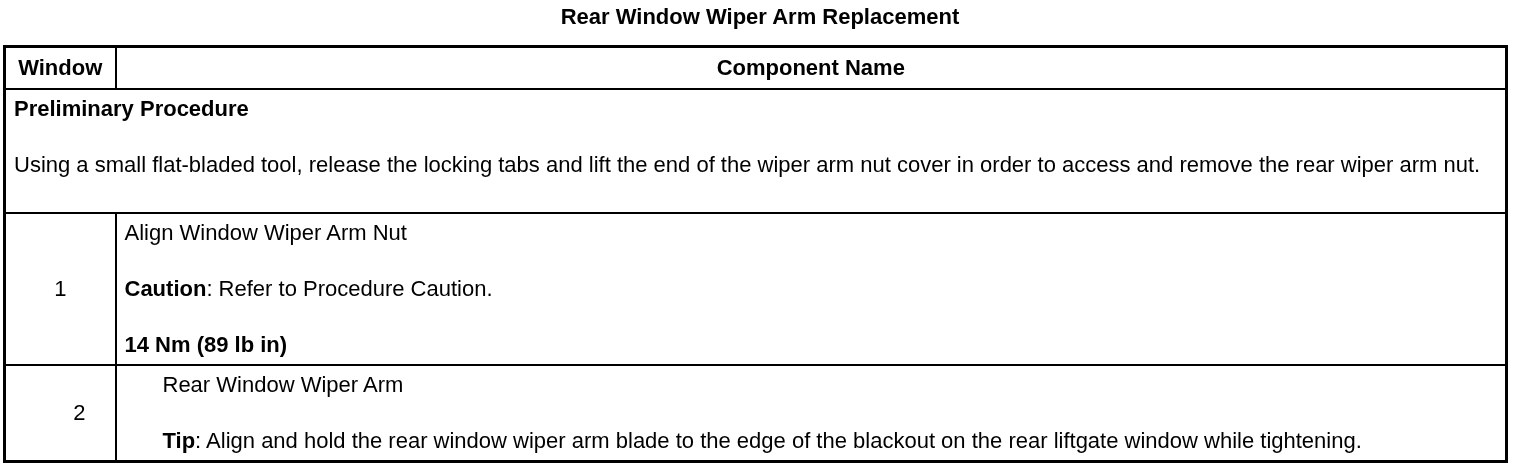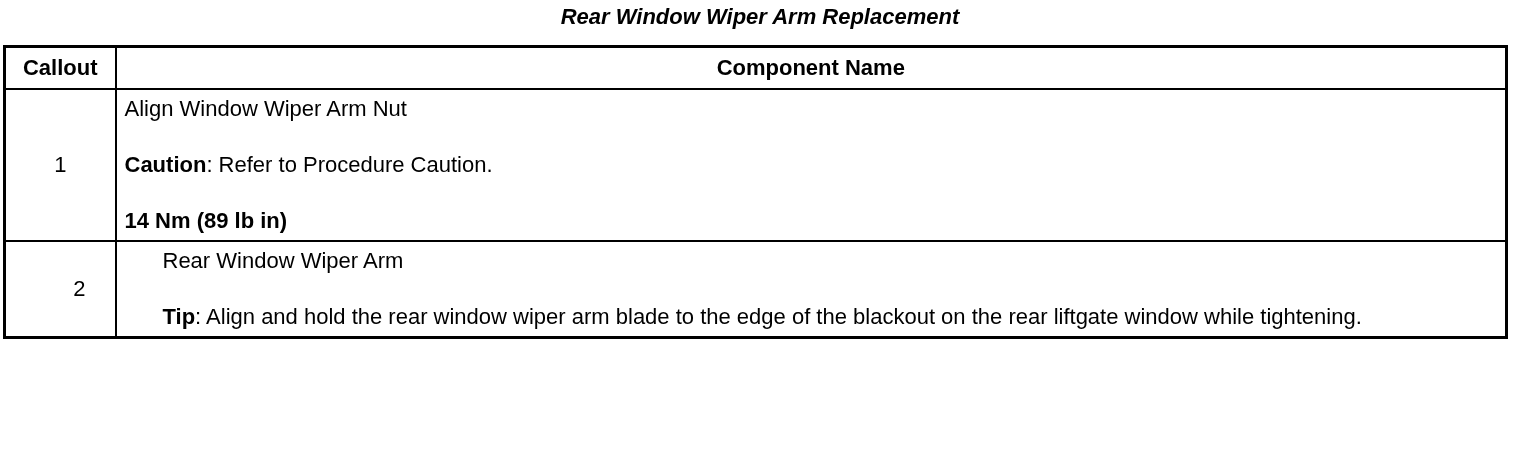--- a/index.html
+++ b/index.html
@@ -13,21 +13,20 @@
     font-size: 22px;
     line-height: 28px;
     overflow: hidden;
   }
   .page-title {
     text-align: center;
     font-weight: bold;
     margin-top: 3px;
     font-size: 22px;
     line-height: 28px;
-    font-style: italic;
   }
   table.component-table {
     border-collapse: collapse;
     table-layout: fixed;
     width: 1505px;
     margin: 14px 0 0 3px;
     border: 3px solid #000000;
   }
   th, td {
     border: 2px solid #000000;
@@ -62,25 +61,31 @@
 
 <div class="page-title">Rear Window Wiper Arm Replacement</div>
 
 <table class="component-table">
   <colgroup>
     <col style="width:111px;">
     <col>
   </colgroup>
   <thead>
     <tr>
-      <th>Callout</th>
+      <th>Window</th>
       <th>Component Name</th>
     </tr>
   </thead>
   <tbody>
+    <tr class="prelim-row">
+      <td class="prelim-cell" colspan="2">
+        <p class="cell-line bold">Preliminary Procedure</p>
+        <p class="cell-line">Using a small flat-bladed tool, release the locking tabs and lift the end of the wiper arm nut cover in order to access and remove the rear wiper arm nut.</p>
+      </td>
+    </tr>
     <tr class="component-row-1">
       <td class="callout-cell">1</td>
       <td class="component-cell">
         <p class="cell-line">Align Window Wiper Arm Nut</p>
         <p class="cell-line"><span class="bold">Caution</span><span>: Refer to Procedure Caution.</span></p>
         <p class="cell-line bold">14 Nm (89 lb in)</p>
       </td>
     </tr>
     <tr class="component-row-2">
       <td class="callout-cell">2</td>

